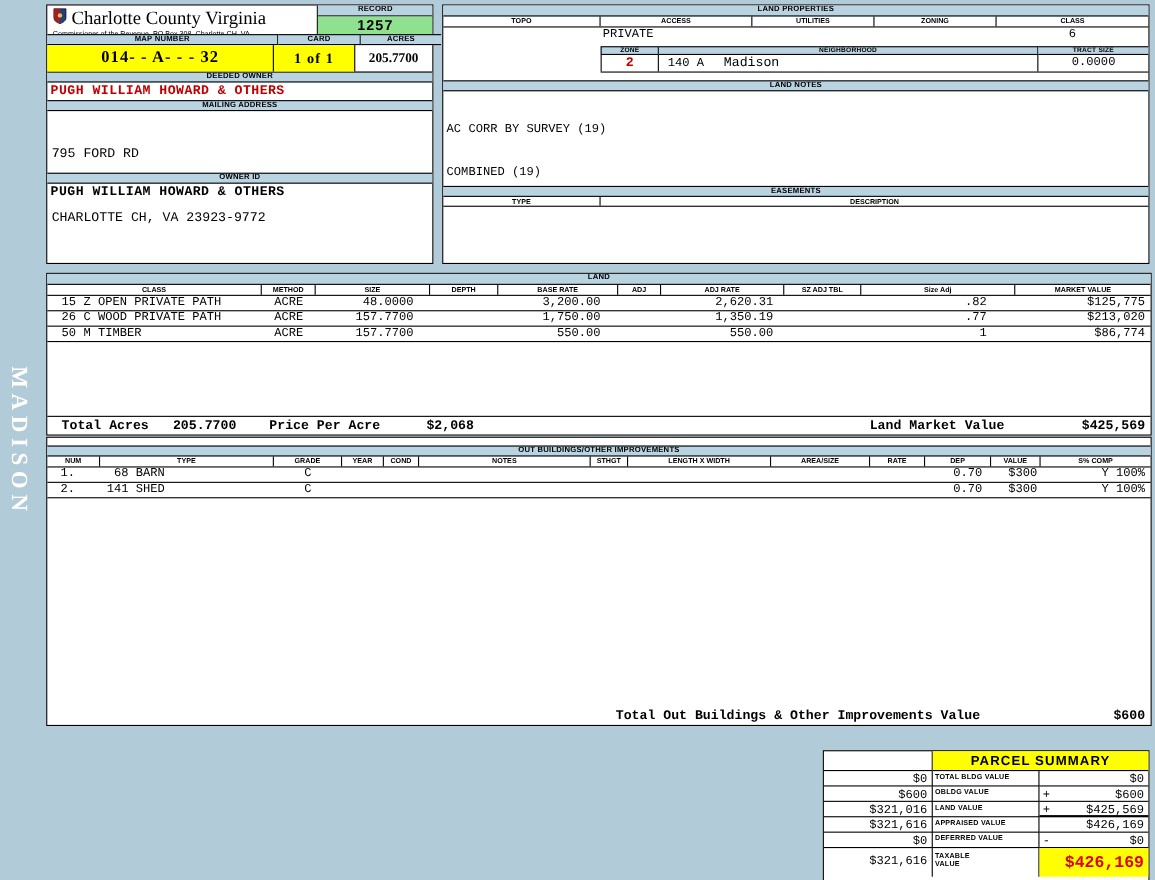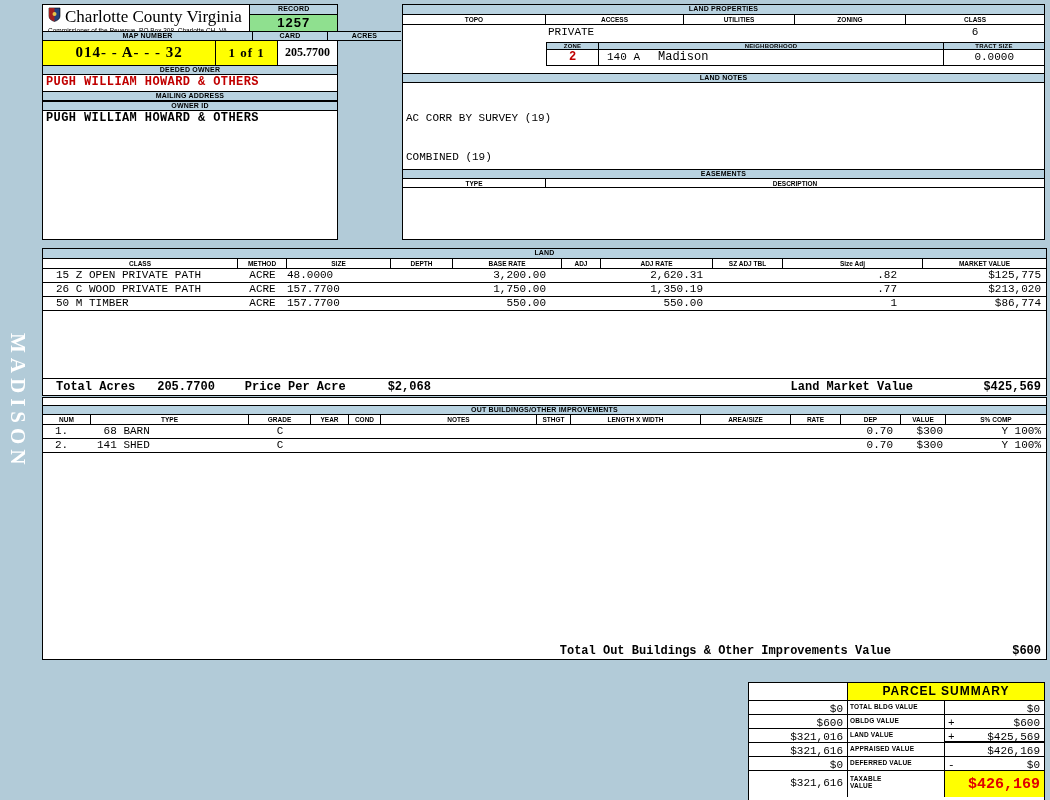--- a/index.html
+++ b/index.html
@@ -19,21 +19,21 @@
   .hcell{font-size:6.5px;font-weight:bold;text-align:center;line-height:9px;overflow:hidden}
   .lgrid{display:grid;grid-template-columns:195px 49px 104px 62px 109px 39px 112px 70px 140px 123px;flex:none}
   .ogrid{display:grid;grid-template-columns:48px 158px 62px 38px 32px 156px 34px 130px 90px 50px 60px 45px 100px;flex:none}
   .lhead,.ohead{border-bottom:1px solid #000;height:10px}
   .lhead>div,.ohead>div{font-size:6.5px;font-weight:bold;text-align:center;line-height:10px;border-right:1px solid #000;overflow:hidden}
   .lhead>div:last-child,.ohead>div:last-child{border-right:none}
   .drow{border-bottom:1px solid #000;height:14px}
   .drow>div{font-family:"Liberation Mono","DejaVu Sans Mono",monospace;white-space:pre;font-size:11px;line-height:13px;overflow:hidden}
   .c-class{padding-left:13px}
   .c-method{text-align:center}
-  .c-size{padding-right:15px}
+  .c-size{text-align:right;padding-right:15px}
   .c-base{text-align:right;padding-right:16px}
   .c-adjr{text-align:right;padding-right:10px}
   .c-szadj{text-align:right;padding-right:26px}
   .c-mkt{text-align:right;padding-right:5px}
   .o-num{padding-left:12px}
   .o-type{padding-left:6px}
   .o-grade{text-align:center}
   .o-dep{text-align:right;padding-right:8px}
   .o-val{text-align:right;padding-right:3px}
   .o-comp{text-align:right;padding-right:5px}
@@ -50,21 +50,21 @@
   .owner-line{height:16px;font-size:12px;line-height:15px;font-weight:bold;padding-left:3px;letter-spacing:.4px}
   .district{position:absolute;left:5px;top:333px;writing-mode:vertical-rl;font-family:"Liberation Serif",serif;font-weight:bold;font-size:21px;color:#fff;letter-spacing:5px}
 </style>
 </head>
 <body>
 
 <div class="page">
 
   <div class="district">MADISON</div>
 
-  <div class="box" style="left:42px;top:4px;width:296px;height:236px">
+  <div class="box" style="left:42px;top:4px;width:352px;height:236px">
     <div class="flex" style="height:26px">
       <div class="vline" style="width:252px;padding:2px 2px 0 5px">
         <div class="flex" style="align-items:center;gap:4px">
           <span><svg width="13" height="15" viewBox="0 0 13 15">
                 <path d="M1 1h11v8c0 3-2.5 4.5-5.5 5.5C3.5 13.5 1 12 1 9z" fill="#24407c" stroke="#000" stroke-width="0.6"></path>
                 <path d="M1 1h5.5v13.3C3.5 13.3 1 12 1 9z" fill="#a02020"></path>
                 <circle cx="6.5" cy="7" r="2" fill="#e8c54a"></circle>
               </svg></span>
           <span class="county-title">Charlotte County Virginia</span>
         </div>
@@ -81,20 +81,24 @@
       <div class="band" style="width:73px">ACRES</div>
     </div>
     <div class="flex" style="height:24px">
       <div class="bigval yellow" style="width:210px">014- - A- - - 32</div>
       <div class="bigval yellow" style="width:75px;border-left:1px solid #000;font-size:13px">1 of 1</div>
       <div class="bigval mono" style="width:73px;border-left:1px solid #000;font-size:12px;letter-spacing:0">205.7700</div>
     </div>
     <div class="band">DEEDED OWNER</div>
     <div class="owner-line mono red">PUGH WILLIAM HOWARD &amp; OTHERS</div>
     <div class="band">MAILING ADDRESS</div>
+    <div class="mono" style="height:56px;padding:4px 0 0 4px;font-size:12px">
+      <div>795 FORD RD</div>
+      <div style="margin-top:16px">CHARLOTTE CH, VA 23923-9772</div>
+    </div>
     <div class="band">OWNER ID</div>
     <div class="owner-line mono">PUGH WILLIAM HOWARD &amp; OTHERS</div>
   </div>
 
   <div class="box" style="left:402px;top:4px;width:643px;height:236px">
     <div class="band" style="border-top:none">LAND PROPERTIES</div>
     <div class="flex" style="height:10px;border-bottom:1px solid #000">
       <div class="hcell vline" style="width:143px">TOPO</div>
       <div class="hcell vline" style="width:138px">ACCESS</div>
       <div class="hcell vline" style="width:111px">UTILITIES</div>

